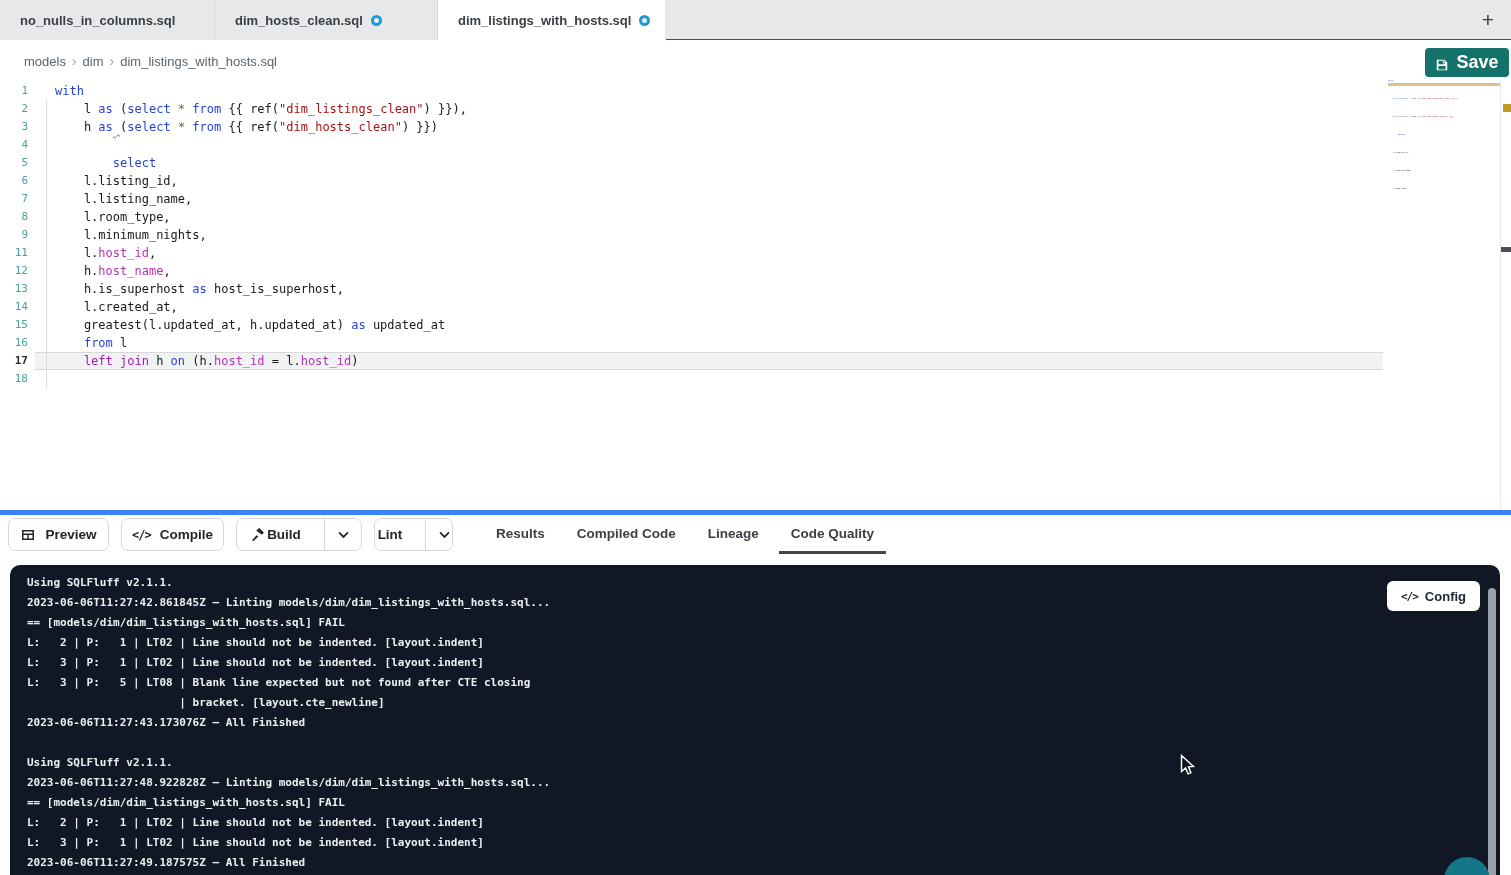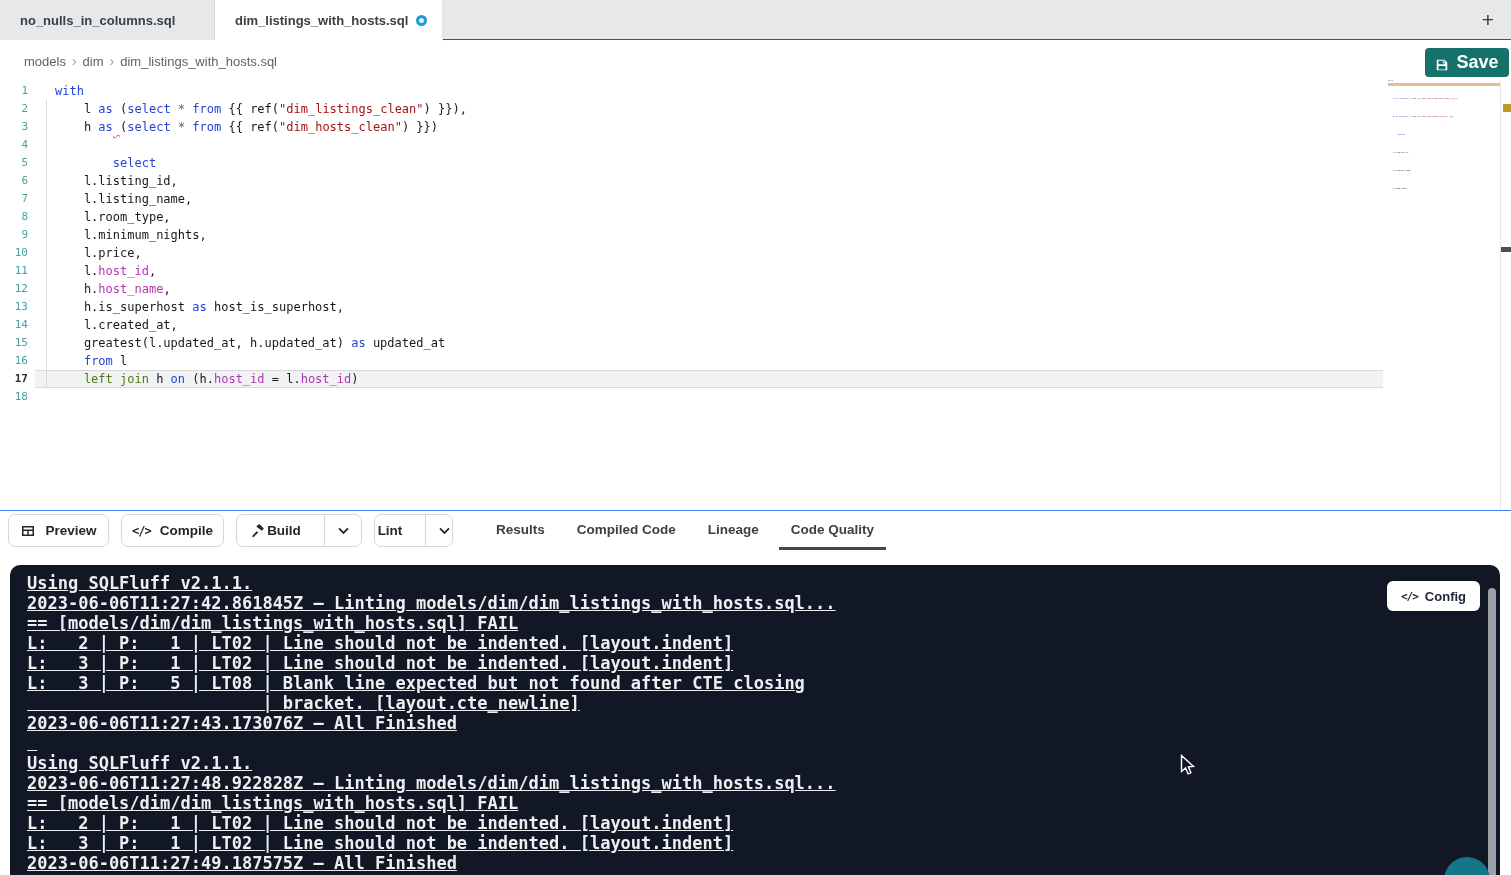--- a/index.html
+++ b/index.html
@@ -37,76 +37,80 @@
                font-family:"DejaVu Sans Mono", monospace; font-size:11px; color:#4aa0a0; }
   .crow .cell { flex:1; position:relative; }
   .crow pre { font-family:"DejaVu Sans Mono", monospace; font-size:12px; line-height:18px;
               padding-left:20px; white-space:pre; }
   .crow.active .num { color:#2b2b2b; font-weight:700; }
   .crow.active .cell { background:#f1f2f4; box-shadow: inset 0 1px 0 #d8d9da, inset 0 -1px 0 #d8d9da; }
   .c-kw { color:var(--keyword_blue); }
   .c-str { color:var(--string_red); }
   .c-mg { color:var(--magenta); }
   .c-op { color:var(--operator_rust); }
-  .c-gy { color:#4d7c0f; }
+  .c-gy { color:#a21caf; }
   .c-pl { color:#17181c; }
   .c-sq { text-decoration:underline wavy #e0442e 1px; text-underline-offset:3px; }
   .indent-guide { position:absolute; left:46px; top:20px; width:1px; height:288px; background:#d9d9d9; }
 
   .minimap { position:absolute; left:1388px; top:0px; width:110px; height:120px; overflow:hidden; }
   .minimap pre { font-family:"DejaVu Sans Mono", monospace; font-size:12px; line-height:18px;
                  white-space:pre; transform:scale(0.17,0.102); transform-origin:0 0; }
   .lint-band { position:absolute; left:1388px; top:3px; width:112px; height:3px; background:var(--lint_band_tan); }
   .edit-gutter { position:absolute; left:1500px; top:0; width:11px; height:430px;
                  border-left:1px solid #e8e8e8; background:#fff; }
   .gold-mark { position:absolute; left:2px; top:24px; width:9px; height:8px; background:var(--warning_gold); }
   .scroll-mark { position:absolute; left:0px; top:167px; width:11px; height:5px; background:#4a4f57; }
 
   
   .toolbar { position:absolute; left:0; top:510px; width:1511px; height:39px; background:#fff;
-             border-top:1px solid #3b82f6; }
+             border-top:5px solid #3b82f6; }
   .btn { position:absolute; top:3px; height:33px; background:#fff; border:1px solid #d5d8da;
          border-radius:7px; display:flex; align-items:center; justify-content:center; gap:9px;
          font-size:13.5px; font-weight:700; color:#22272b; cursor:pointer; }
   .btn .seg { display:flex; align-items:center; justify-content:space-between; gap:1px; height:100%; padding:0 14px; }
   .btn .seg.caret { border-left:1px solid #d5d8da; padding:0 12px; }
   .icon16 { width:16px; height:16px; flex:none; display:inline-block; }
   .codeglyph { font-family:"DejaVu Sans Mono", monospace; font-weight:700; font-size:12px; letter-spacing:-1px; }
 
   .rtabs { position:absolute; left:484px; top:0px; height:39px; display:flex; gap:8px; }
   .rtab { padding:0 12px; display:flex; align-items:center; font-size:13.5px; font-weight:700;
           color:#3a4045; cursor:pointer; border-bottom:3px solid transparent; }
   .rtab.active { border-bottom:3px solid #42484e; }
 
   
   .terminal { position:absolute; left:10px; top:565px; width:1490px; height:320px;
               background:var(--terminal_bg); border-radius:10px; overflow:hidden; }
   .term-lines { position:absolute; left:17px; top:8px; }
-  .tline { font-family:"DejaVu Sans Mono", monospace; font-size:17px; font-weight:700;
-           line-height:20px; color:#eceff2; white-space:pre;text-decoration:underline; }
+  .tline { font-family:"DejaVu Sans Mono", monospace; font-size:11px; font-weight:700;
+           line-height:20px; color:#eceff2; white-space:pre; }
   .configbtn { position:absolute; right:20px; top:16px; width:93px; height:30px; background:#fff;
                border:none; border-radius:6px; display:flex; align-items:center; justify-content:center;
                gap:7px; font-size:13px; font-weight:700; color:#1c2533; cursor:pointer;
                font-family:"Liberation Sans", sans-serif; }
   .term-scrollbar { position:absolute; right:4px; top:23px; width:8px; height:290px;
                     background:#9aa0a6; border-radius:4px; }
   .chat-bubble { position:absolute; left:1444px; top:857px; width:46px; height:46px;
                  border-radius:50%; background:var(--chat_teal); }
 
   .cursor { position:absolute; left:1180px; top:754px; pointer-events:none; }
 </style>
 </head>
 <body>
 
 <div id="app">
 
   <div class="tabbar">
       <div class="tab" style="width: 215px;">
         <span>no_nulls_in_columns.sql</span>
       </div>
+      <div class="tab" style="width: 223px;">
+        <span>dim_hosts_clean.sql</span>
+        <span class="dot"></span>
+      </div>
       <div class="tab active" style="width: 228px;">
         <span>dim_listings_with_hosts.sql</span>
         <span class="dot"></span>
       </div>
     </div>
   <div class="newtab">+</div>
 
   <div class="crumbbar">
     <div class="crumbs">
         <span>models</span>
@@ -172,26 +176,20 @@
         <div class="crow">
           <span class="num">8</span>
           <span class="cell">
             <pre><span class="c-pl">    l.room_type,</span></pre>
           </span>
         </div>
         <div class="crow">
           <span class="num">9</span>
           <span class="cell">
             <pre><span class="c-pl">    l.minimum_nights,</span></pre>
-          </span>
-        </div>
-        <div class="crow">
-          <span class="num">10</span>
-          <span class="cell">
-            <pre><span class="c-pl">    l.price,</span></pre>
           </span>
         </div>
         <div class="crow">
           <span class="num">11</span>
           <span class="cell">
             <pre><span class="c-pl">    l.</span><span class="c-mg">host_id</span><span class="c-pl">,</span></pre>
           </span>
         </div>
         <div class="crow">
           <span class="num">12</span>

